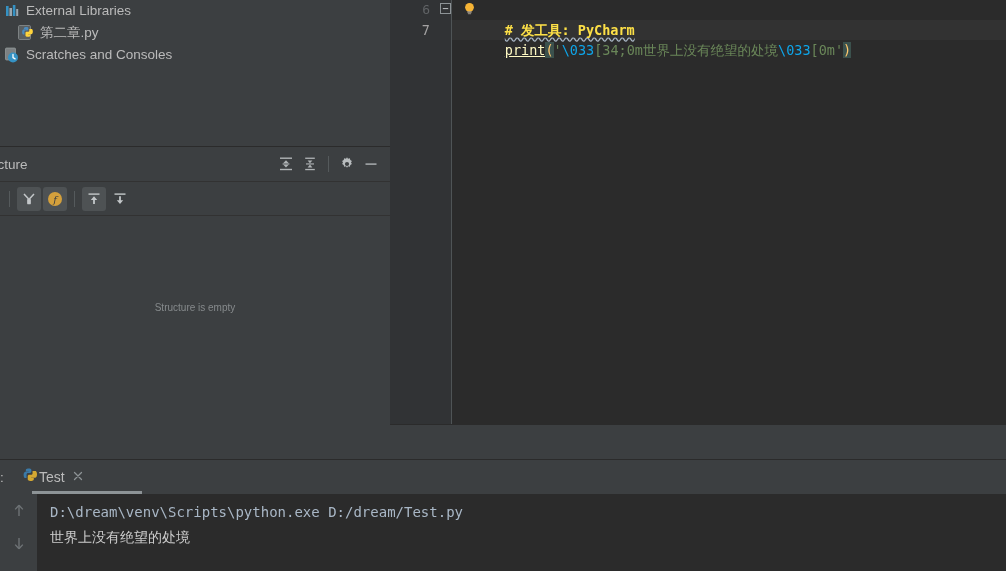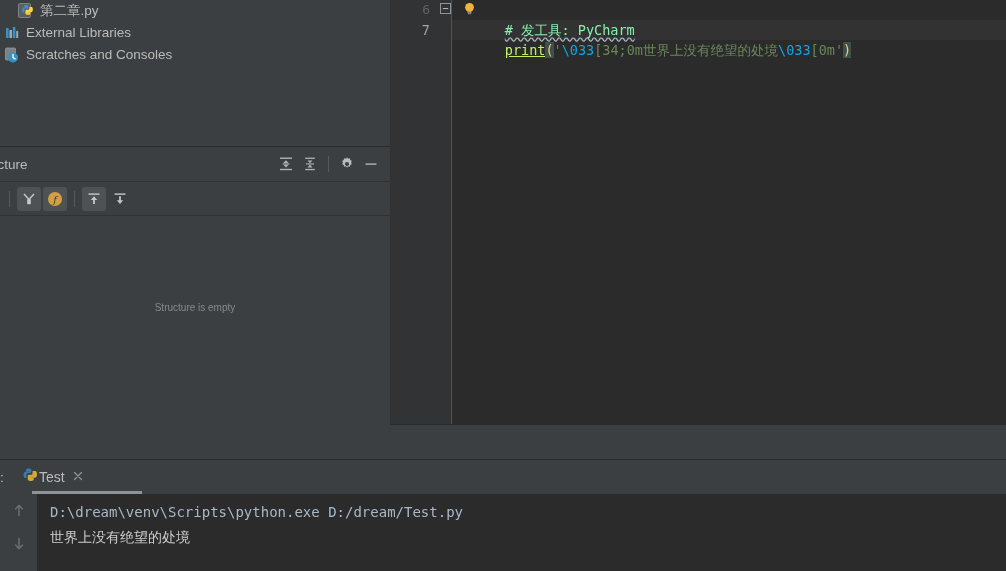--- a/index.html
+++ b/index.html
@@ -168,22 +168,22 @@
   .code-line {
     height: 20px;
     line-height: 20px;
     white-space: pre;
     padding-left: 4px;
   }
   #code-line-7 {
     background: #323232;
     box-sizing: border-box;
   }
-  .tok-comment { color: #86efac; }
-  .tok-keyword-fn { color: #bef264; text-decoration: underline; }
+  .tok-comment { color: #fde047; font-weight: bold; }
+  .tok-keyword-fn { color: #fef9c3; text-decoration: underline; }
   .tok-string { color: #6a8759; }
   .tok-escape { color: #0ea5e9; }
   .tok-paren-hl {
     color: #ffc66d;
     background: #3b514d;
   }
   .comment-underline {
     text-decoration: underline;
     text-decoration-style: wavy;
     text-decoration-color: #a9b7c6;
@@ -275,42 +275,42 @@
   }
   #console-cmd { color: #a9b7c6; }
   #console-result { color: #cccccc; }
 </style>
 </head>
 <body>
 
 <div id="left-column">
 
   <div id="project-tree">
-
-    <div class="tree-item" style="padding-left:18px;">
-      <span class="t-icon">
-        <svg width="17" height="16" viewBox="0 0 17 16">
-          <rect x="0.5" y="0.5" width="12" height="14" rx="1.2" fill="#5a5f61" stroke="#8a8f91" stroke-width="0.8"></rect>
-          <path d="M3 9.2c0-1.6.7-2.3 2.2-2.3h2.1c1.1 0 1.9-.8 1.9-1.9V3.2c0-1-.9-1.8-2-1.9-1.5-.1-2.7 0-3.6.2-1.2.3-1.5.9-1.5 2v1.4h3.6v.5H2c-1.2 0-2.2.7-2.5 2-.4 1.5-.4 2.5 0 4 .3 1.2 1 2 2.2 2h1.3V11.4z" transform="translate(4.6,1.2) scale(0.62)" fill="#4b8bbe"></path>
-          <path d="M11.5 5.8v1.7c0 1.2-1 2.1-2.1 2.1H7.3c-1.1 0-2 .9-2 2v3.7c0 1 .9 1.7 2 2 1.3.4 2.6.5 4 0 1-.3 1.8-.9 1.8-2v-1.5H9.5v-.5h5.3c1.2 0 1.7-.9 2.1-2.1.4-1.3.4-2.5 0-4.3-.3-1.2-.9-2.1-2.1-2.1h-3.3z" transform="translate(4.2,0.9) scale(0.62)" fill="#ffd43b"></path>
-        </svg>
-      </span>
-      <span class="tree-label">第二章.py</span>
-    </div>
 
     <div class="tree-item">
       <span class="t-icon">
         <svg width="17" height="16" viewBox="0 0 17 16">
           <rect x="2" y="3" width="2.6" height="10" fill="#3592c4"></rect>
           <rect x="5.4" y="5" width="2.6" height="8" fill="#9aa7b0"></rect>
           <rect x="8.8" y="2" width="2.6" height="11" fill="#3592c4"></rect>
           <rect x="12.2" y="6" width="2" height="7" fill="#9aa7b0"></rect>
         </svg>
       </span>
       <span class="tree-label">External Libraries</span>
+    </div>
+
+    <div class="tree-item" style="padding-left:18px;">
+      <span class="t-icon">
+        <svg width="17" height="16" viewBox="0 0 17 16">
+          <rect x="0.5" y="0.5" width="12" height="14" rx="1.2" fill="#5a5f61" stroke="#8a8f91" stroke-width="0.8"></rect>
+          <path d="M3 9.2c0-1.6.7-2.3 2.2-2.3h2.1c1.1 0 1.9-.8 1.9-1.9V3.2c0-1-.9-1.8-2-1.9-1.5-.1-2.7 0-3.6.2-1.2.3-1.5.9-1.5 2v1.4h3.6v.5H2c-1.2 0-2.2.7-2.5 2-.4 1.5-.4 2.5 0 4 .3 1.2 1 2 2.2 2h1.3V11.4z" transform="translate(4.6,1.2) scale(0.62)" fill="#4b8bbe"></path>
+          <path d="M11.5 5.8v1.7c0 1.2-1 2.1-2.1 2.1H7.3c-1.1 0-2 .9-2 2v3.7c0 1 .9 1.7 2 2 1.3.4 2.6.5 4 0 1-.3 1.8-.9 1.8-2v-1.5H9.5v-.5h5.3c1.2 0 1.7-.9 2.1-2.1.4-1.3.4-2.5 0-4.3-.3-1.2-.9-2.1-2.1-2.1h-3.3z" transform="translate(4.2,0.9) scale(0.62)" fill="#ffd43b"></path>
+        </svg>
+      </span>
+      <span class="tree-label">第二章.py</span>
     </div>
 
     <div class="tree-item">
       <span class="t-icon">
         <svg width="17" height="16" viewBox="0 0 17 16">
           <rect x="1.5" y="1" width="10" height="12" rx="1" fill="#7d8183" stroke="#9aa0a2" stroke-width="0.7"></rect>
           <circle cx="9" cy="10.5" r="5" fill="#3592c4"></circle>
           <path d="M9 7.4v3.2l2.1 1.3" stroke="#ffffff" stroke-width="1.3" fill="none" stroke-linecap="round"></path>
         </svg>
       </span>

